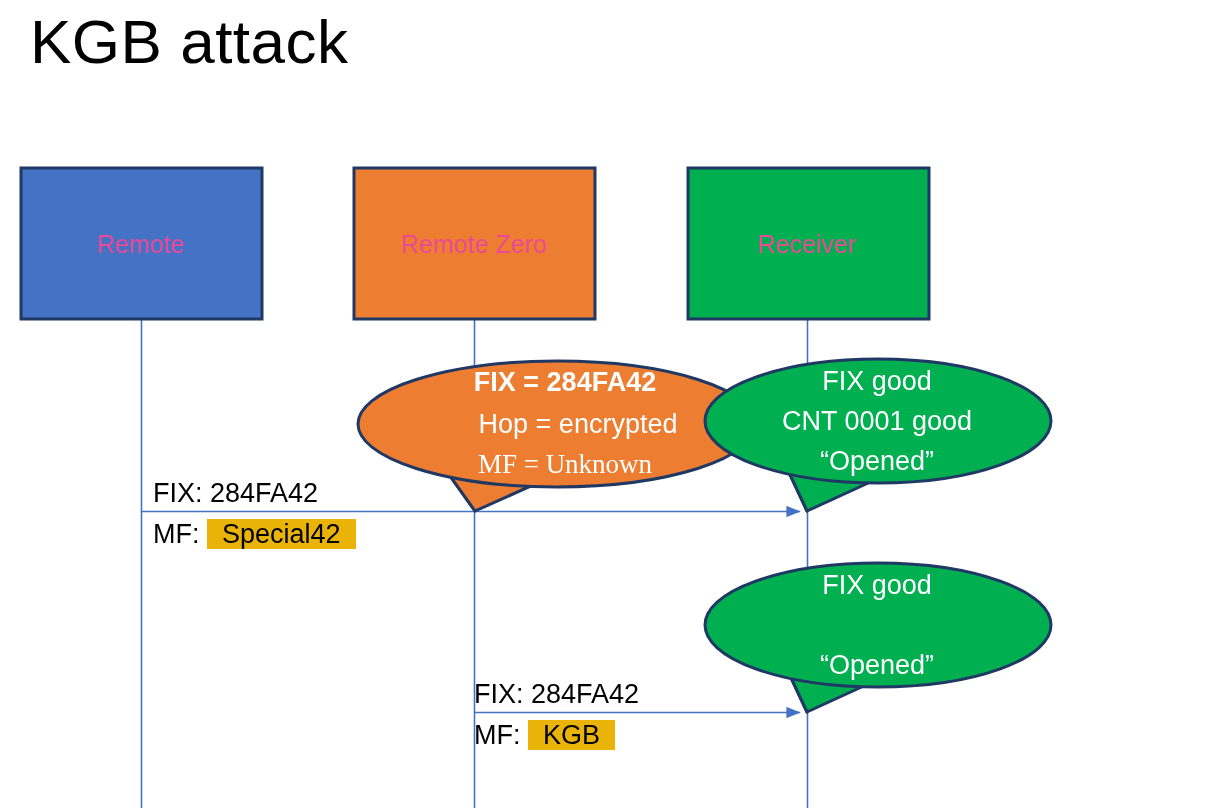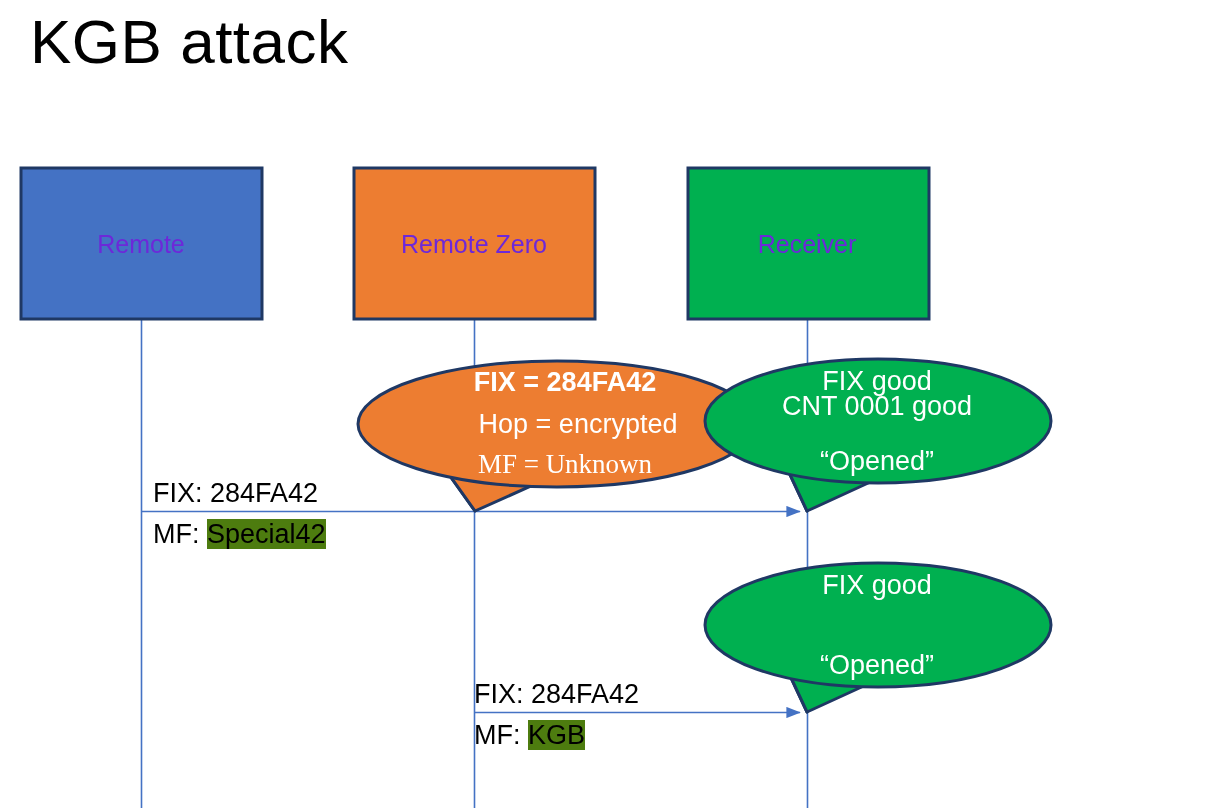--- a/index.html
+++ b/index.html
@@ -36,21 +36,21 @@
     left: 30px;
     top: 6px;
     font-size: 62px;
     font-weight: 300;
     color: #000000;
     letter-spacing: 0.5px;
     white-space: nowrap;
   }
   .actor-label {
     position: absolute;
-    color: #6d28d9;
+    color: #ec4899;
     font-size: 25px;
     white-space: nowrap;
     transform: translate(-50%, -50%);
   }
   .bubble-text {
     position: absolute;
     color: #ffffff;
     font-size: 27px;
     text-align: center;
     line-height: 42px;
@@ -58,22 +58,22 @@
     transform: translate(-50%, -50%);
   }
   .msg-label {
     position: absolute;
     color: #000000;
     font-size: 27px;
     line-height: 41px;
     white-space: nowrap;
   }
   .hl {
-    background: #4d7c0f;
-    padding: 0 0;
+    background: #eab308;
+    padding: 0 15px;
   }
 </style>
 </head>
 <body>
 
 <div id="slide">
 
   <svg id="slide-svg" viewBox="0 0 1218 808">
     <defs>
       <marker id="arrowhead" markerWidth="9" markerHeight="7" refX="8.5" refY="3.5" orient="auto" markerUnits="strokeWidth">
@@ -118,21 +118,21 @@
 
     <div class="actor-label" style="left:141px; top:244px;">Remote</div>
     <div class="actor-label" style="left:474px; top:244px;">Remote Zero</div>
     <div class="actor-label" style="left:807px; top:244px;">Receiver</div>
 
     <div class="bubble-text" style="left:565px; top:382px;font-weight:bold;">FIX = 284FA42</div>
     <div class="bubble-text" style="left:578px; top:424px;">Hop = encrypted</div>
     <div class="bubble-text" style="left:565px; top:464px;font-family:Liberation Serif, serif;">MF = Unknown</div>
 
     <div class="bubble-text" style="left:877px; top:381px;">FIX good</div>
-    <div class="bubble-text" style="left:877px; top:406px;text-align:right;">CNT 0001 good</div>
+    <div class="bubble-text" style="left:877px; top:421px;text-align:right;">CNT 0001 good</div>
     <div class="bubble-text" style="left:877px; top:461px;">“Opened”</div>
 
     <div class="bubble-text" style="left:877px; top:585px;">FIX good</div>
     <div class="bubble-text" style="left:877px; top:665px;">“Opened”</div>
 
     <div class="msg-label" style="left:153px; top:473px;">
       <div>FIX: 284FA42</div>
       <div><span>MF: </span><span class="hl">Special42</span></div>
     </div>
 

